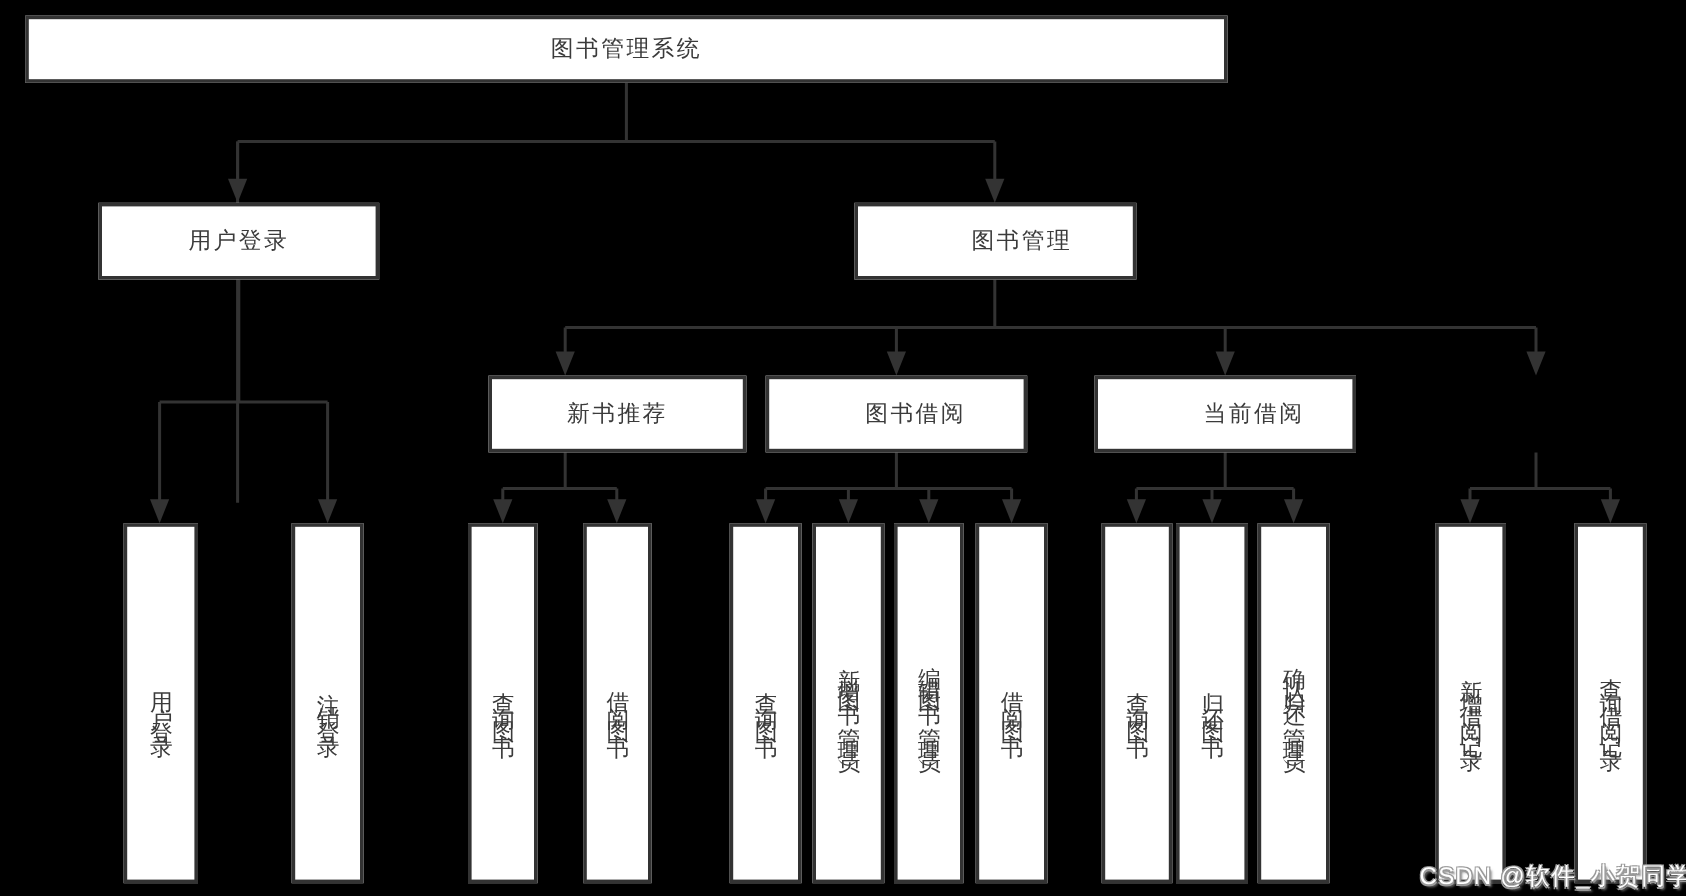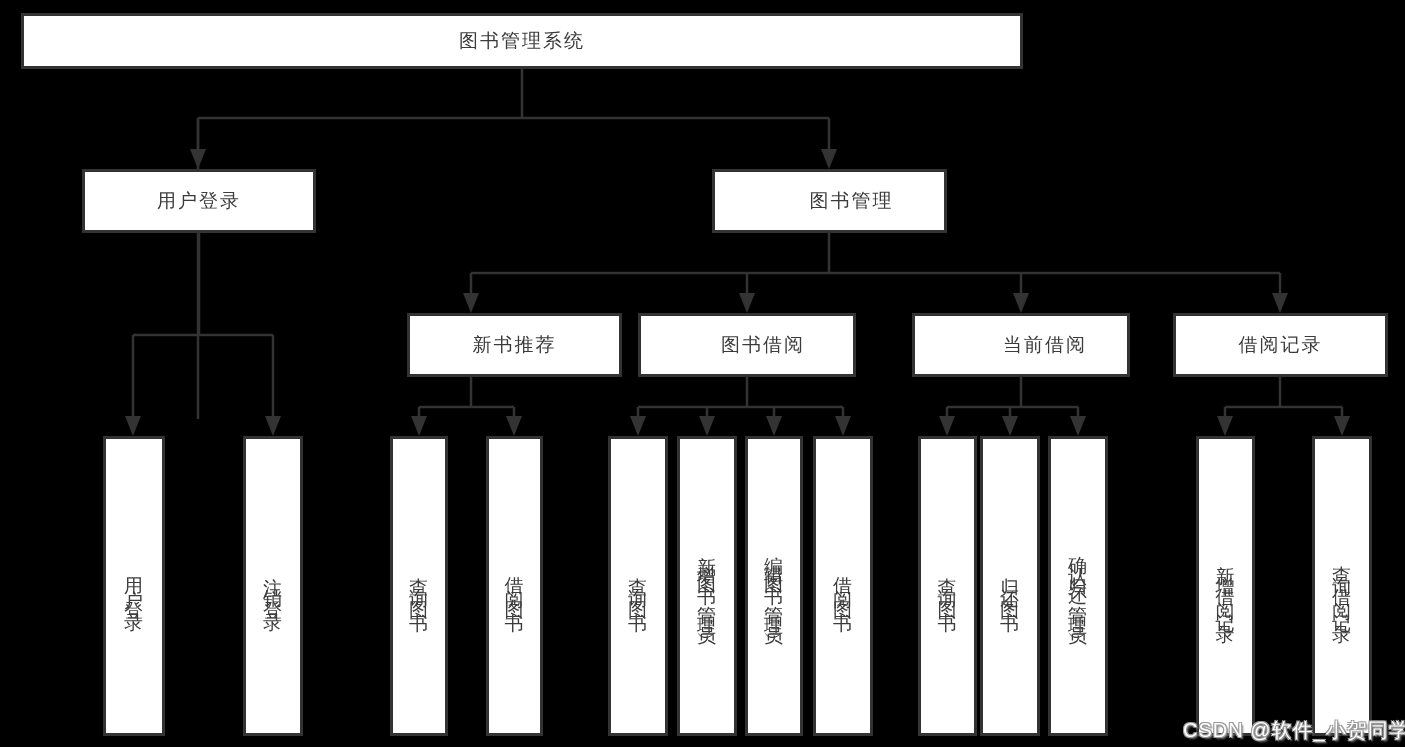--- a/index.html
+++ b/index.html
@@ -112,23 +112,20 @@
 
   <div class="node" style="left:363px;top:313px;width:215px;height:64px;margin-left:44px;">
     <span class="hlabel">新书推荐</span>
   </div>
   <div class="node" style="left:638px;top:313px;width:218px;height:64px;padding-left:32px;">
     <span class="hlabel">图书借阅</span>
   </div>
   <div class="node" style="left:912px;top:313px;width:218px;height:64px;padding-left:48px;">
     <span class="hlabel">当前借阅</span>
   </div>
-  <div class="node" style="left:1173px;top:313px;width:215px;height:64px;">
-    <span class="hlabel">借阅记录</span>
-  </div>
 
   <div class="node" style="left:103px;top:436px;width:62px;height:300px;">
     <span class="vlabel">用户登录</span>
   </div>
   <div class="node" style="left:243px;top:436px;width:60px;height:300px;">
     <span class="vlabel">注销登录</span>
   </div>
 
   <div class="node" style="left:390px;top:436px;width:58px;height:300px;">
     <span class="vlabel">查询图书</span>

